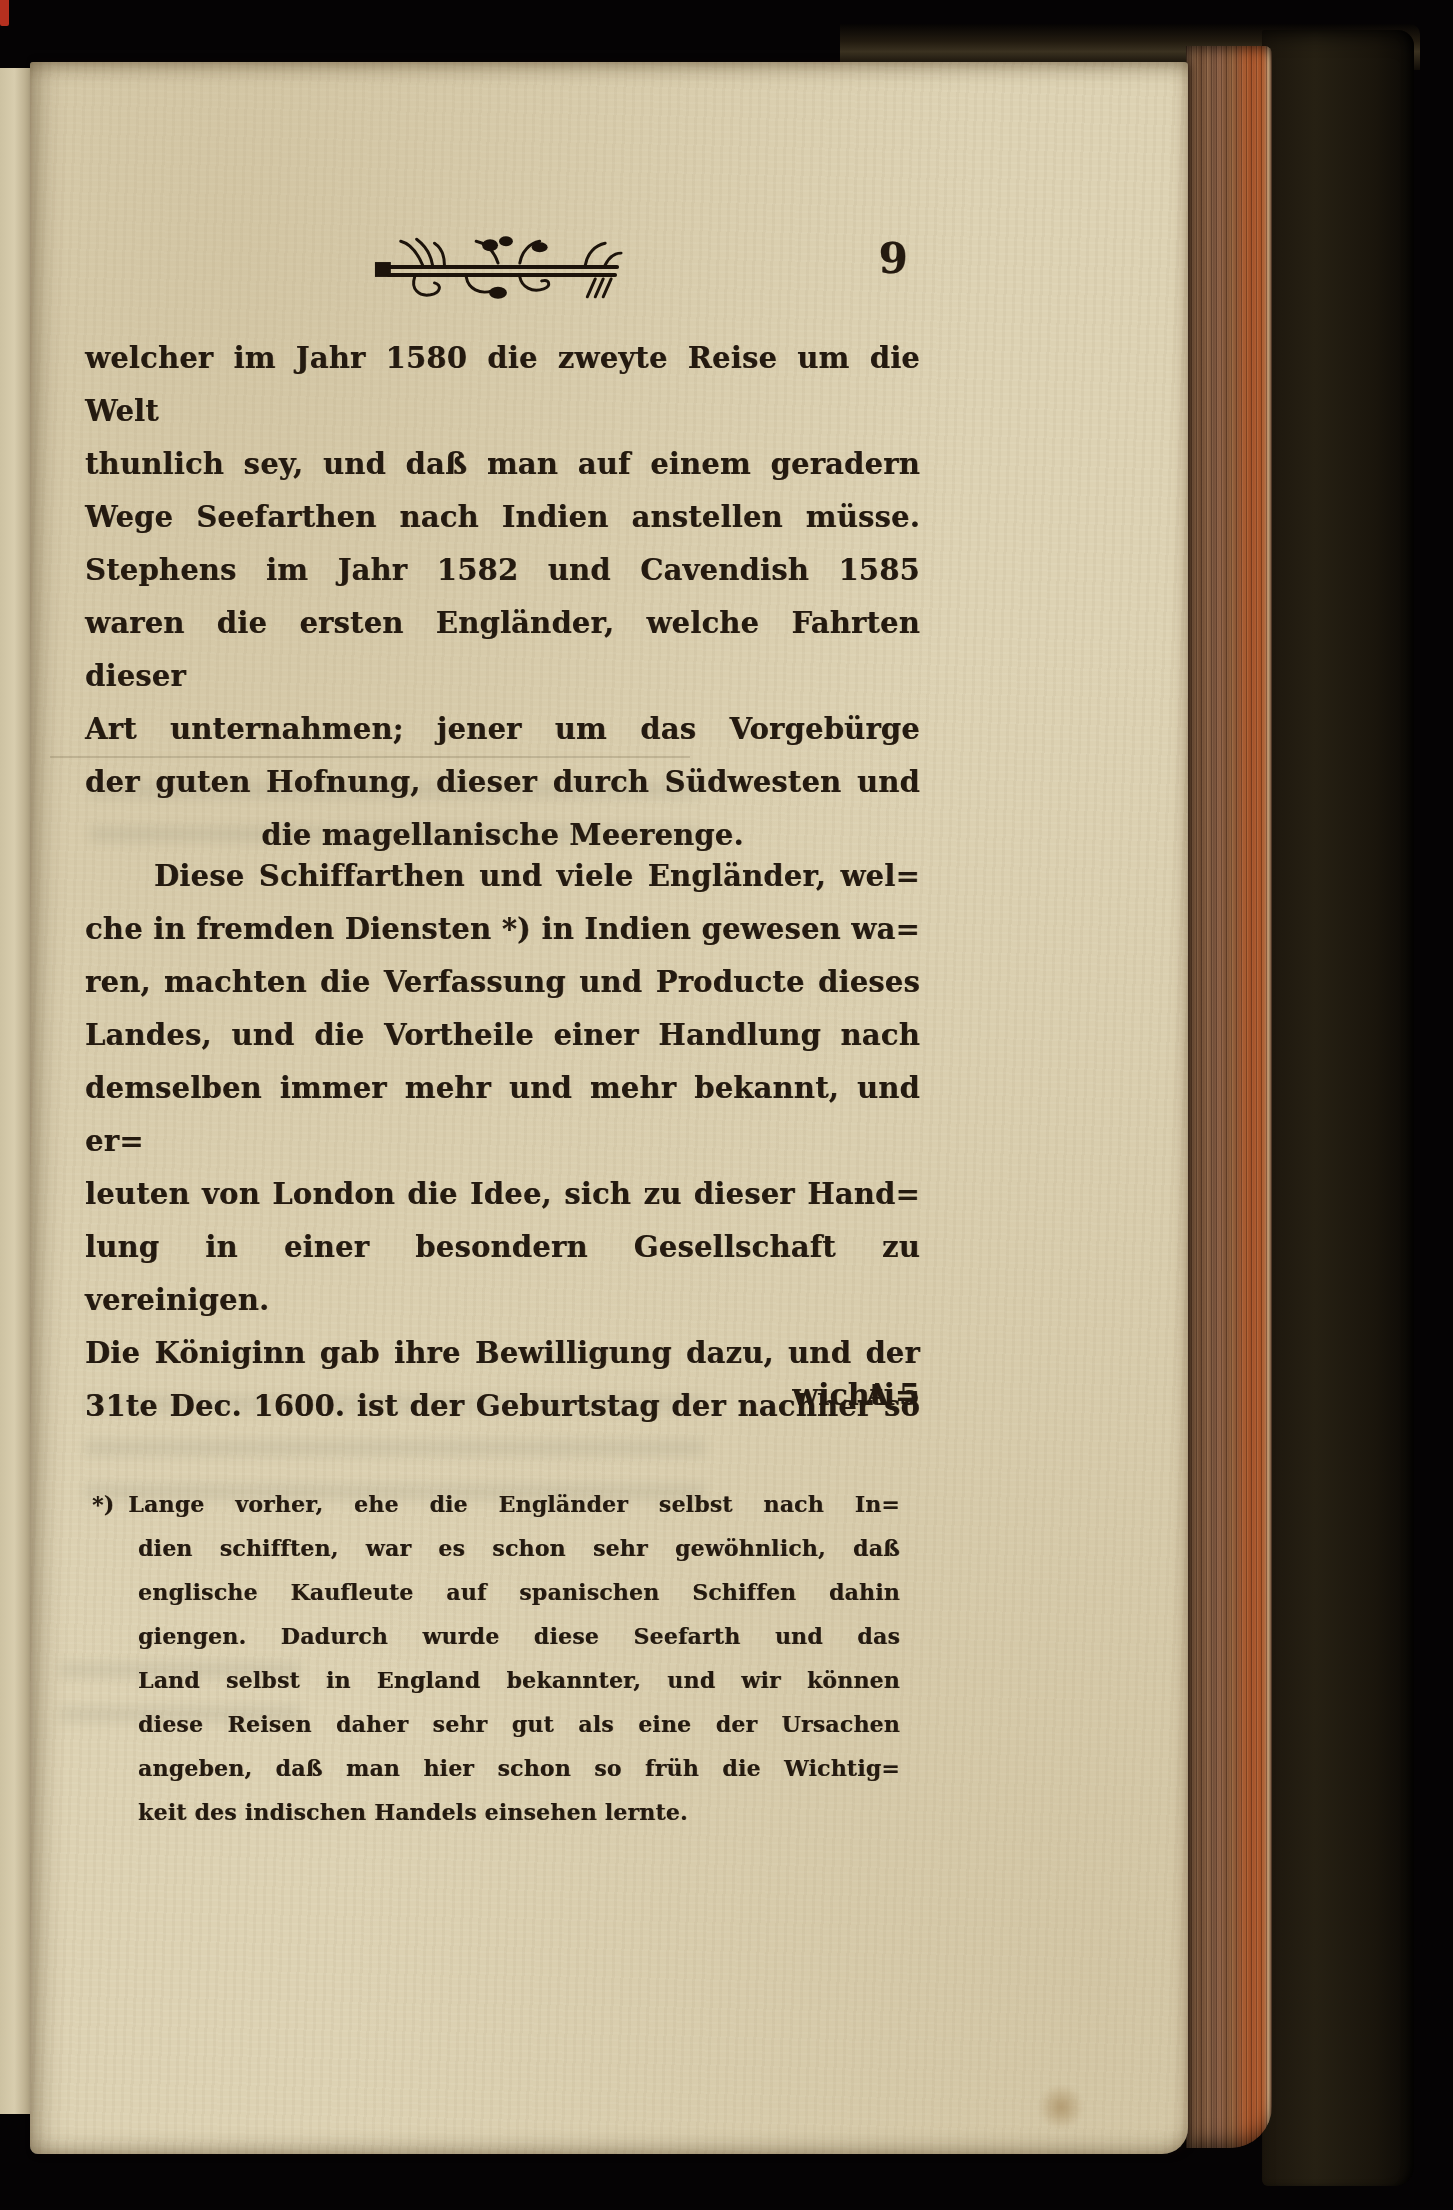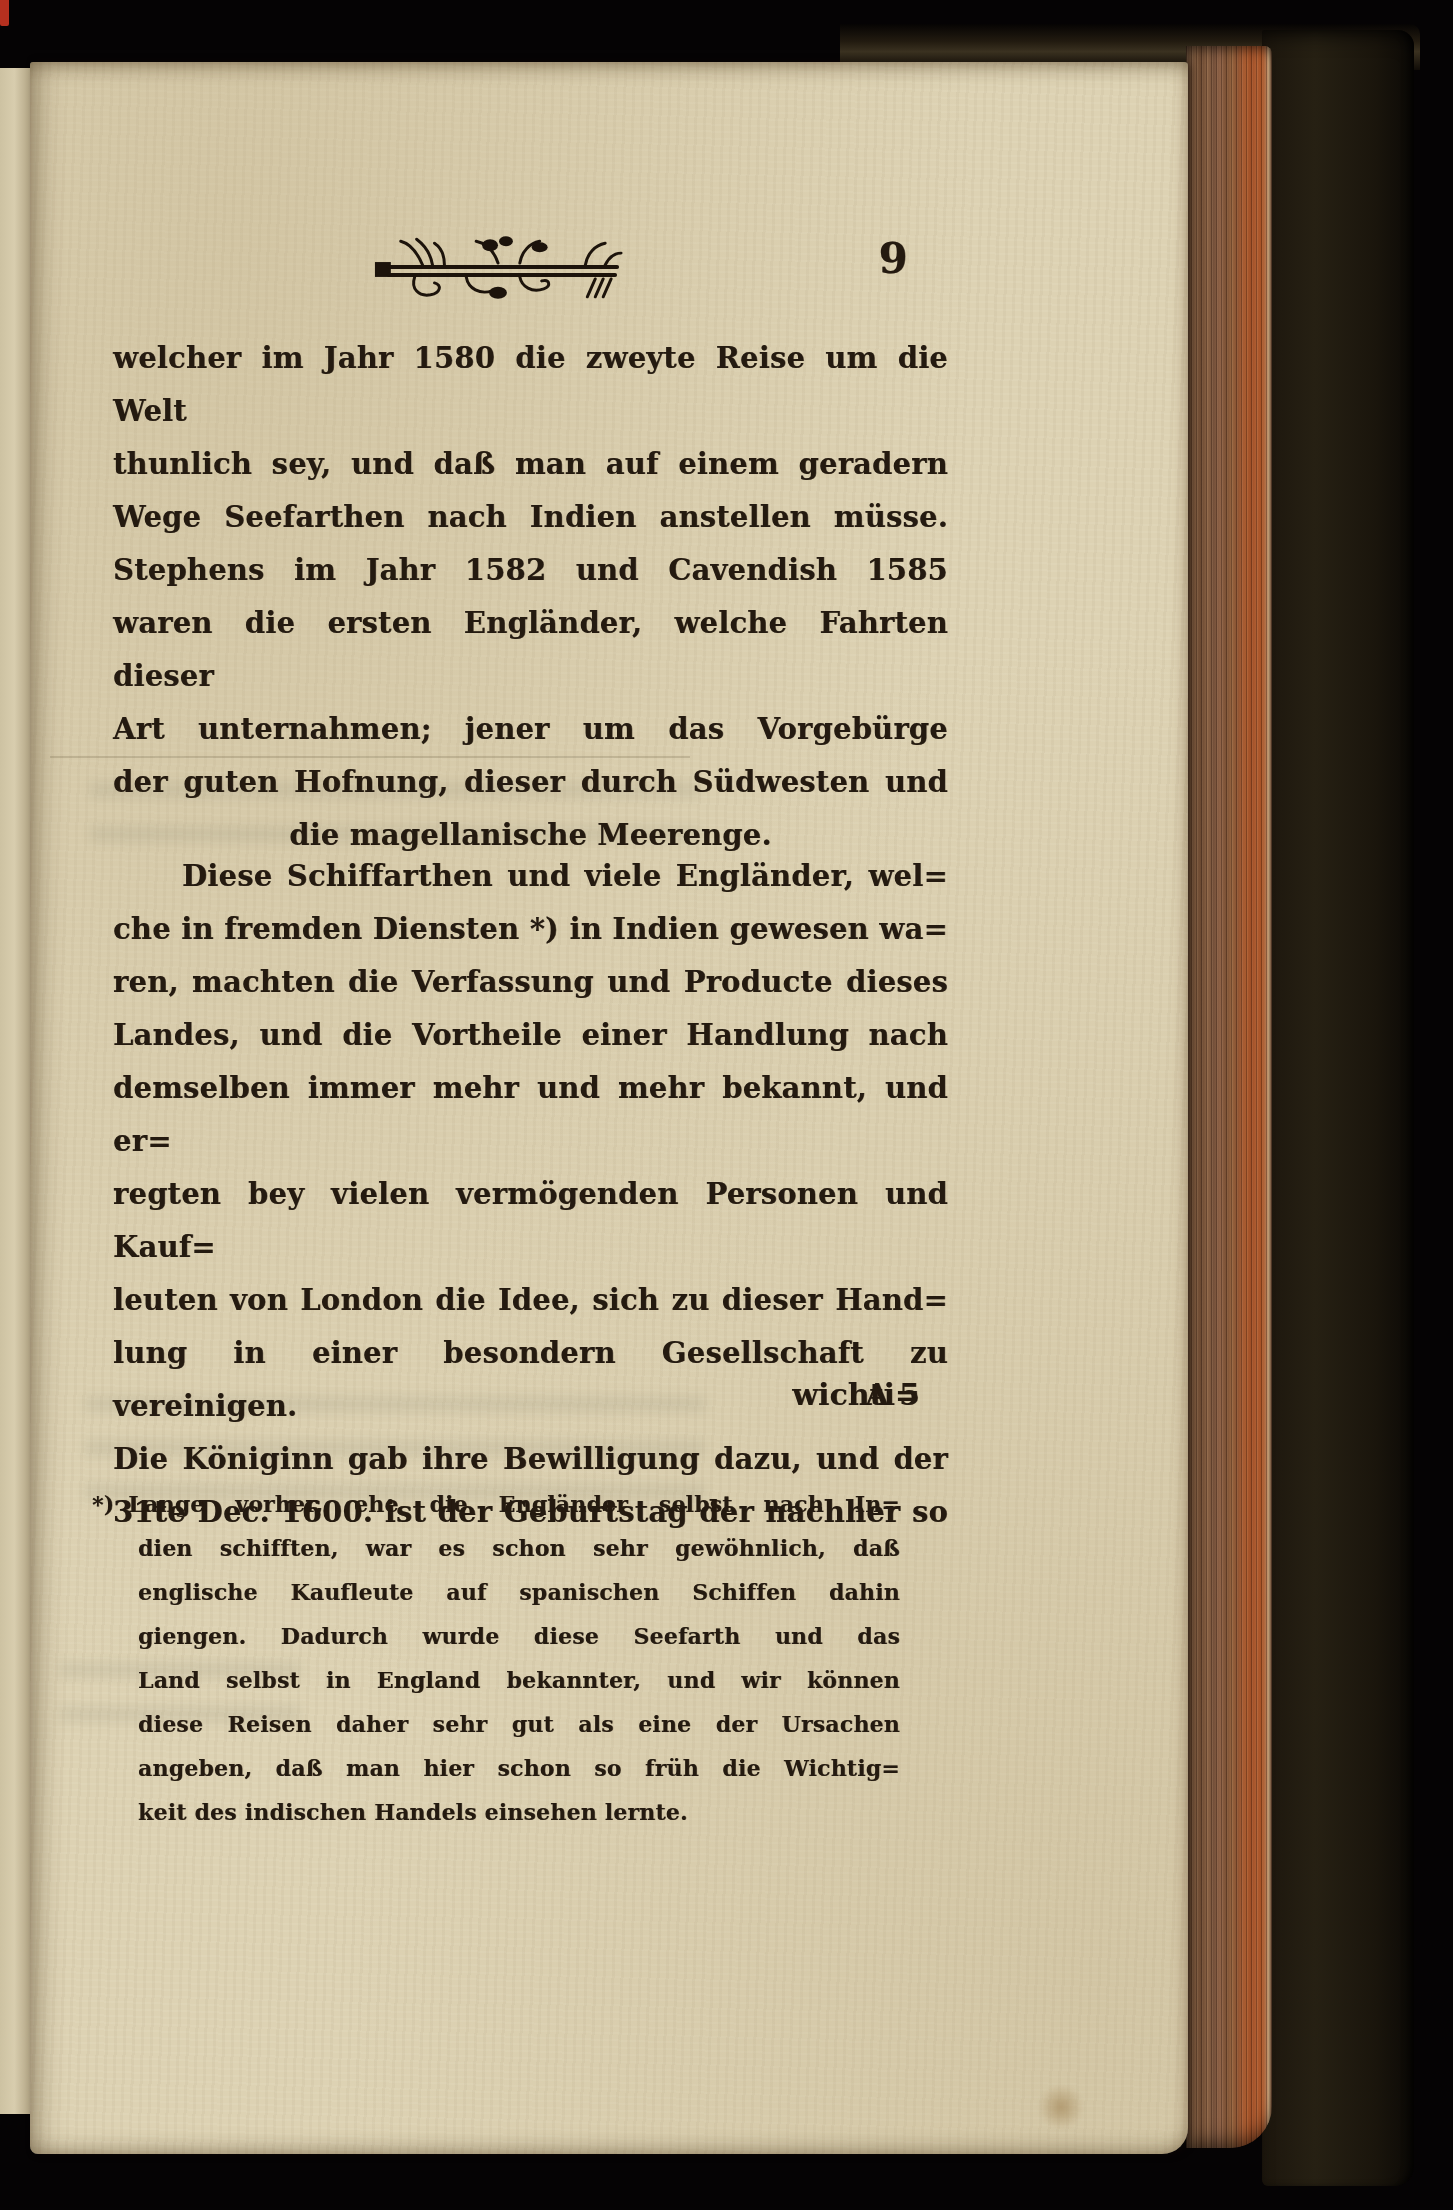--- a/index.html
+++ b/index.html
@@ -38,21 +38,21 @@
                inset 0 -14px 22px -12px rgba(92,74,46,.4),
                4px 0 10px -2px rgba(20,10,4,.55);}
 
   .ink{color:#241a10;font-family:"DejaVu Serif","Liberation Serif",serif;font-weight:700;
        text-shadow:0.5px 0 0 rgba(36,24,12,.55);}
 
   .ornament{position:absolute;left:341px;top:168px;width:258px;height:78px;}
   .page-number{position:absolute;left:818px;top:174px;width:90px;text-align:center;
        font-size:42px;line-height:46px;}
 
-  .para{position:absolute;left:55px;width:835px;font-size:29px;line-height:53px;letter-spacing:.2px;margin-left:28px;}
+  .para{position:absolute;left:55px;width:835px;font-size:29px;line-height:53px;letter-spacing:.2px;}
   .para1{top:270px;}
   .para2{top:788px;}
   .tl{display:block;white-space:nowrap;text-align:center;}
   .j{white-space:normal;text-align:justify;text-align-last:justify;}
   .indent{padding-left:69px;}
 
   .sigline{position:absolute;left:55px;top:1306px;width:835px;height:53px;font-size:30px;line-height:53px;}
   .signature{position:absolute;left:0;right:0;text-align:right;}
   .catchword{position:absolute;right:0;}
 
@@ -125,21 +125,20 @@
       <span class="tl j">der guten Hofnung, dieser durch Südwesten und</span>
       <span class="tl">die magellanische Meerenge.</span>
     </div>
 
     <div class="para para2 ink">
       <span class="tl j indent">Diese Schiffarthen und viele Engländer, wel=</span>
       <span class="tl j">che in fremden Diensten *) in Indien gewesen wa=</span>
       <span class="tl j">ren, machten die Verfassung und Producte dieses</span>
       <span class="tl j">Landes, und die Vortheile einer Handlung nach</span>
       <span class="tl j">demselben immer mehr und mehr bekannt, und er=</span>
-      <span class="tl j">regten bey vielen vermögenden Personen und Kauf=</span>
       <span class="tl j">leuten von London die Idee, sich zu dieser Hand=</span>
       <span class="tl j">lung in einer besondern Gesellschaft zu vereinigen.</span>
       <span class="tl j">Die Königinn gab ihre Bewilligung dazu, und der</span>
       <span class="tl j">31te Dec. 1600. ist der Geburtstag der nachher so</span>
     </div>
 
     <div class="sigline ink">
       <span class="signature">A 5</span>
       <span class="catchword">wichti=</span>
     </div>

